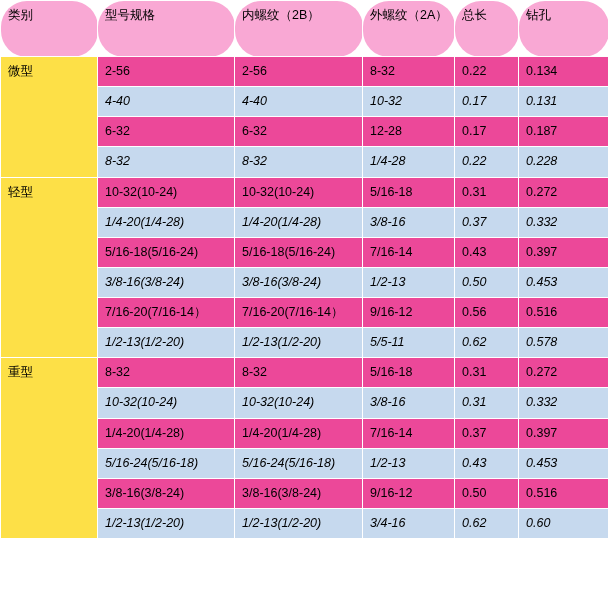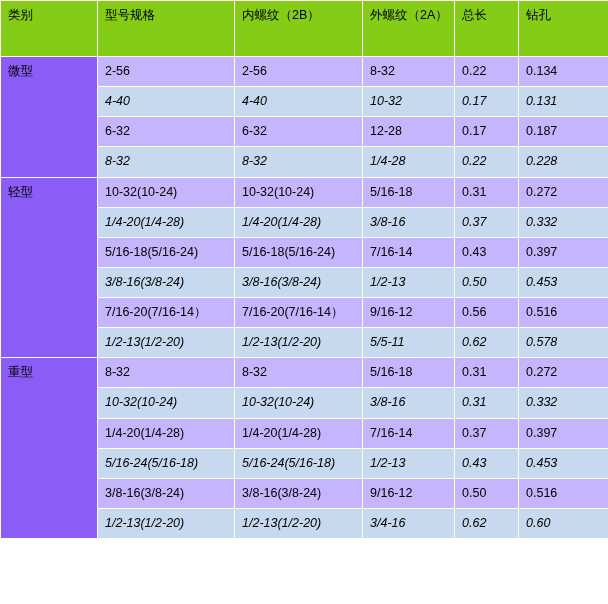--- a/index.html
+++ b/index.html
@@ -30,32 +30,33 @@
   table.spec-table td, table.spec-table th {
     border: 1px solid #ffffff;
     padding: 5px 6px 6px 7px;
     vertical-align: top;
     line-height: 1.45;
     font-weight: normal;
     text-align: left;
     word-break: break-word;
   }
   thead th {
-    background: #84cc16;
+    background: #f9a8d4;
     color: #000000;
     height: 44px;
     vertical-align: top;
+    border-radius: 26px;
   }
   td.cat {
-    background: #8b5cf6;
+    background: #fde047;
     vertical-align: top;
     padding-top: 10px;
     padding-left: 22px;
   }
-  td.cell-a { background: #c4b5fd; margin-top: 38px; }
+  td.cell-a { background: #ec4899; margin-top: 38px; }
   td.cell-b { background: #c6d9ee; font-style: italic; }
 </style>
 </head>
 <body>
 
 <table class="spec-table">
   <colgroup>
     <col class="c0">
       <col class="c1">
       <col class="c2">

